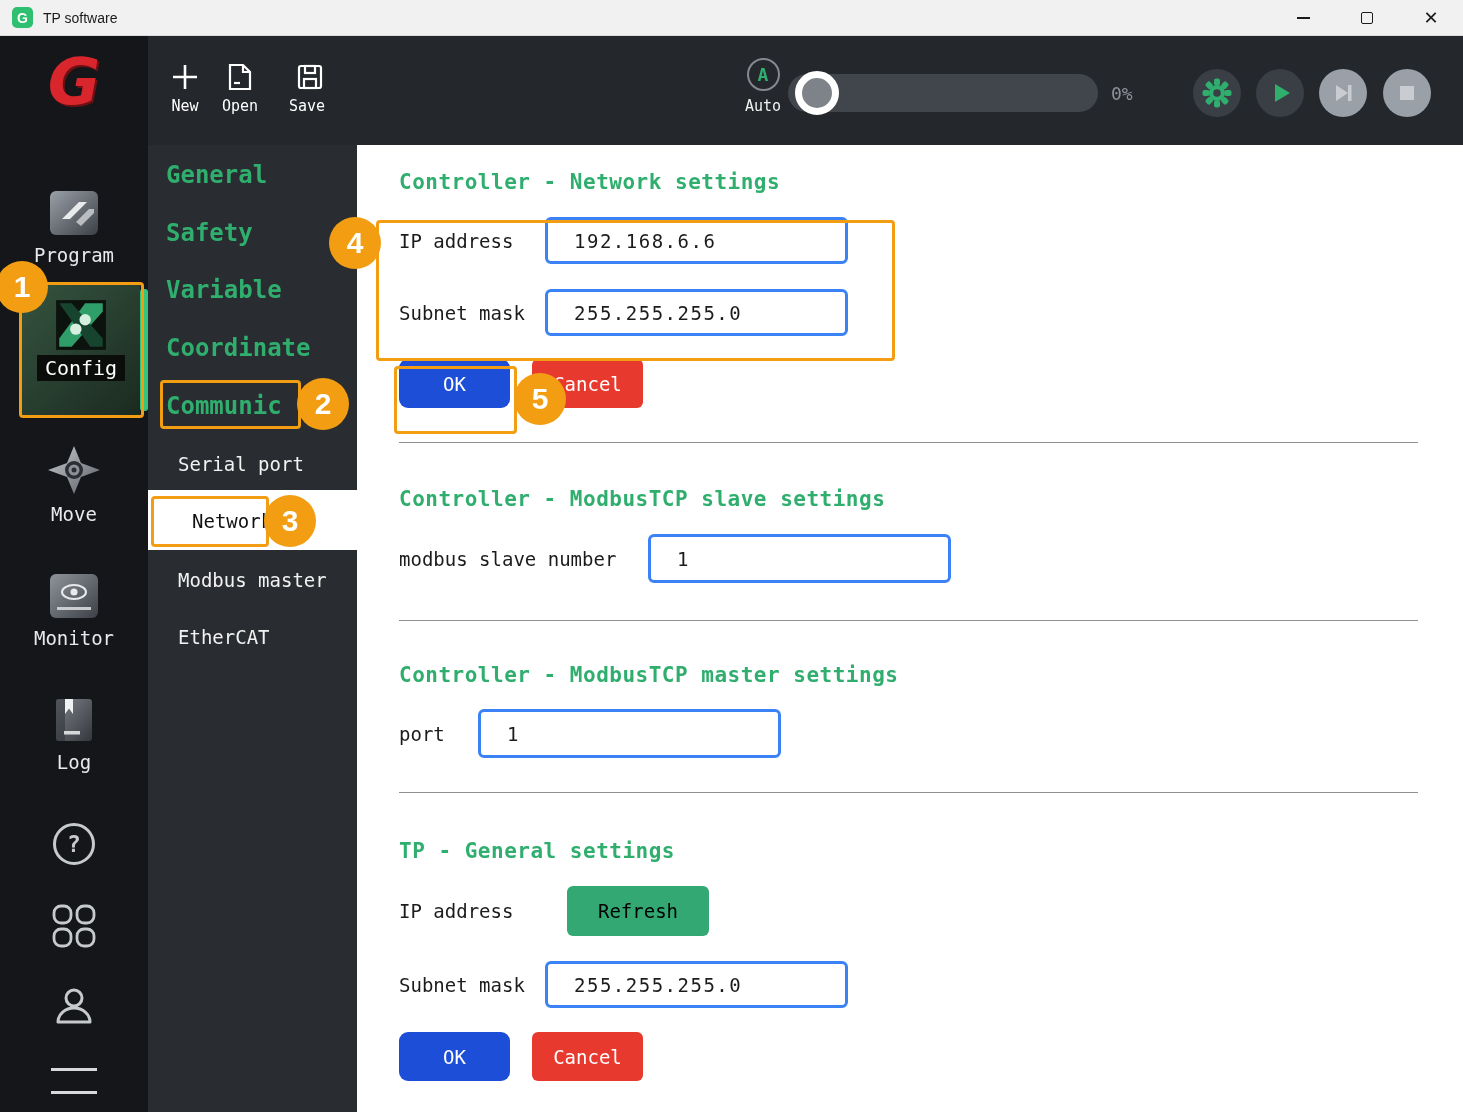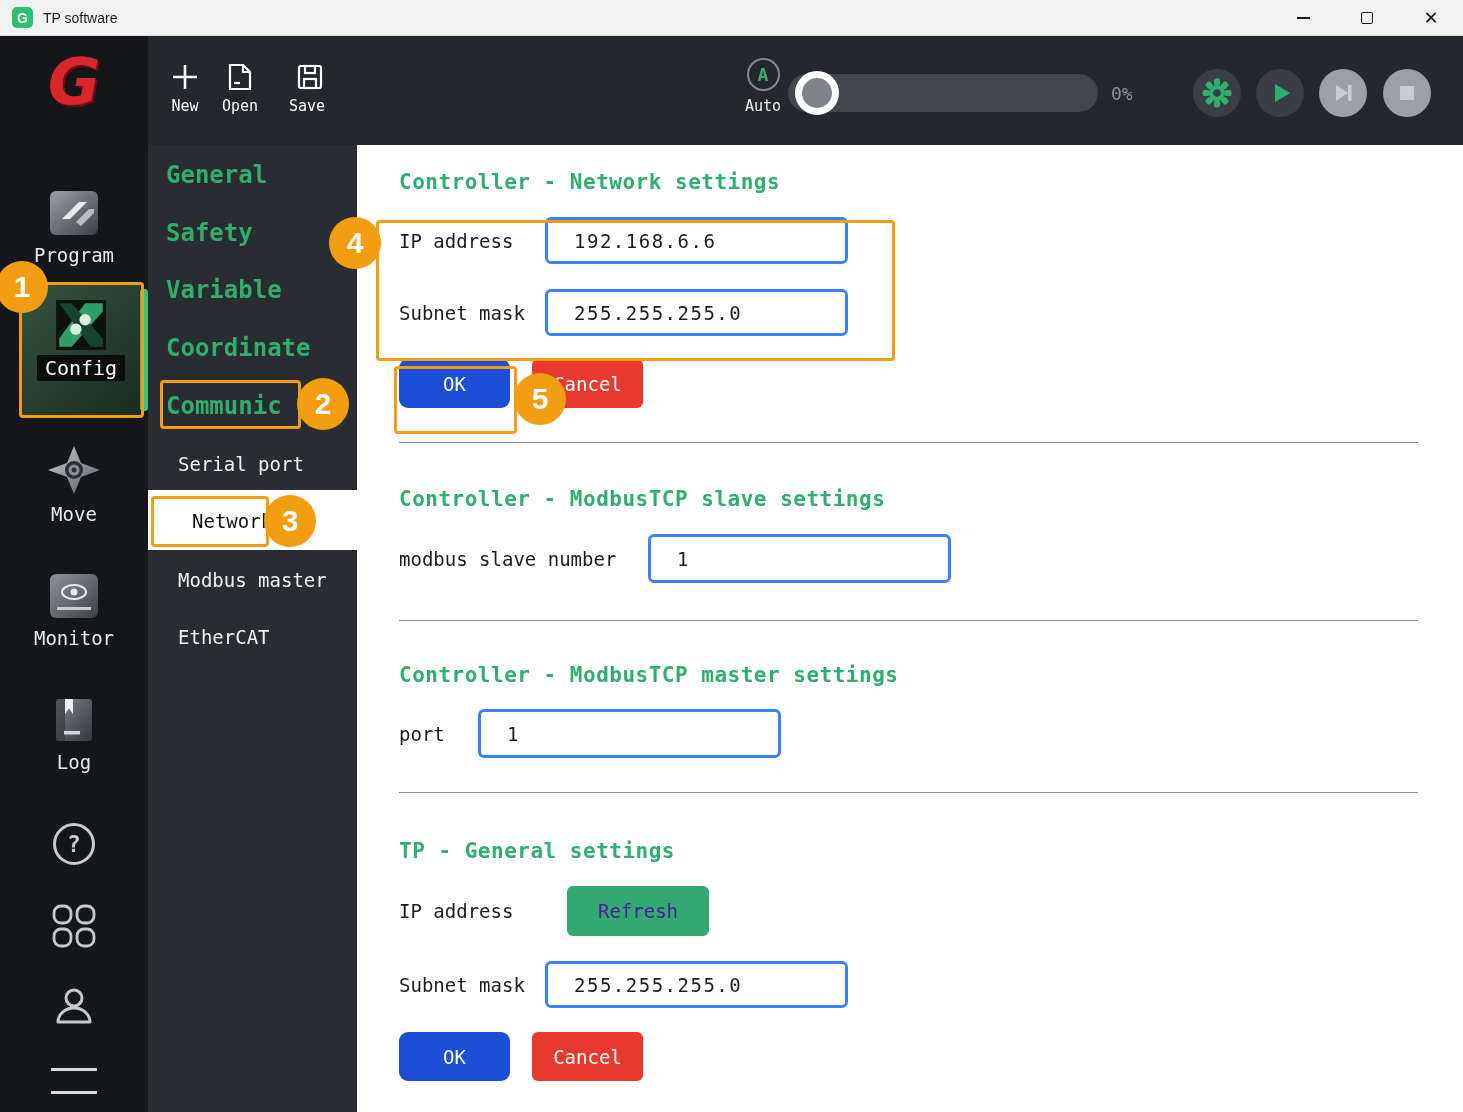--- a/index.html
+++ b/index.html
@@ -74,21 +74,21 @@
   .f-label { font-size:19px; color:#1c1c1c; }
   .lw1 { width:146px; } .lw2 { width:249px; } .lw3 { width:79px; }
   input.fld { height:47px; width:303px; border:3px solid #3b82f6; border-radius:6px;
     font:19px "DejaVu Sans Mono", monospace; letter-spacing:1.5px; padding-left:26px; color:#1c1c1c; background:#fff; }
   input.fld49 { height:49px; }
   .mt23 { margin-top:23px; } .mt25 { margin-top:25px; } .mt22 { margin-top:22px; } .mt24 { margin-top:24px; }
   .btn { width:111px; height:49px; border:none; border-radius:6px; color:#fff;
     font:19px "DejaVu Sans Mono", monospace; }
   .btn-ok { background:#1d4ed8;border-radius:9px; }
   .btn-cancel { background:#e8392f; margin-left:22px; }
-  .btn-refresh { width:142px; height:50px; margin-left:22px; background:#33a873; color:#4c1d95;
+  .btn-refresh { width:142px; height:50px; margin-left:22px; background:#33a873; color:#000000;
     border:none; border-radius:6px; font:19px "DejaVu Sans Mono", monospace; }
   hr.sec-div { border:none; border-top:1px solid #8f8f8f; margin:34px 45px 0 0; }
   hr.sec-div2 { margin-top:37px; }
 
   
   .a-rect { position:absolute; border:3px solid #f29d12; border-radius:4px; pointer-events:none; z-index:40; }
   .a-circle { position:absolute; width:52px; height:52px; border-radius:50%; background:#f29d12; color:#fff;
     font:bold 30px "Liberation Sans", sans-serif; display:flex; align-items:center; justify-content:center;
     pointer-events:none; z-index:41; }
 </style>

